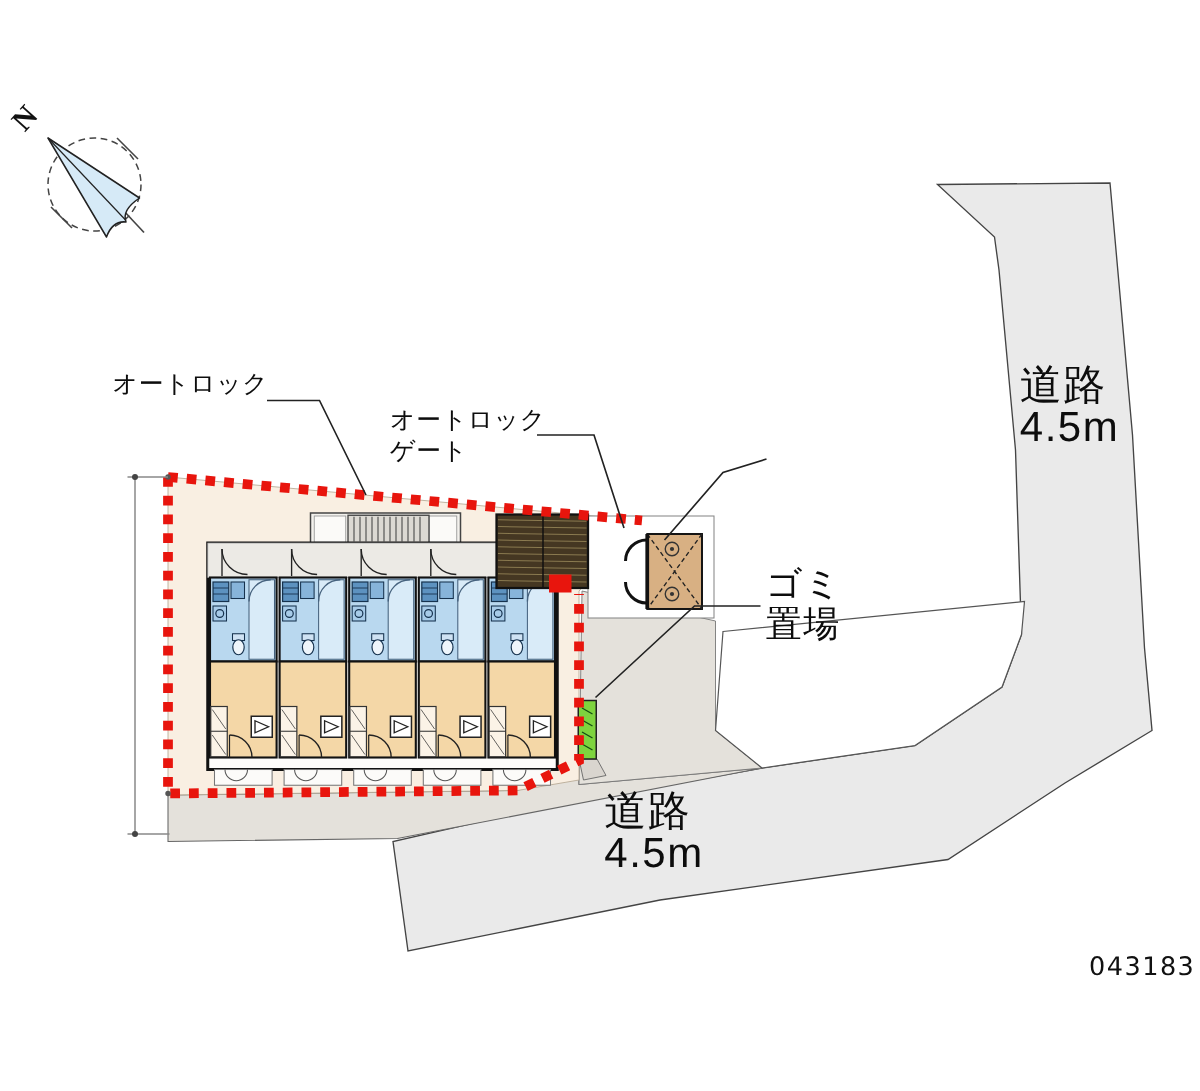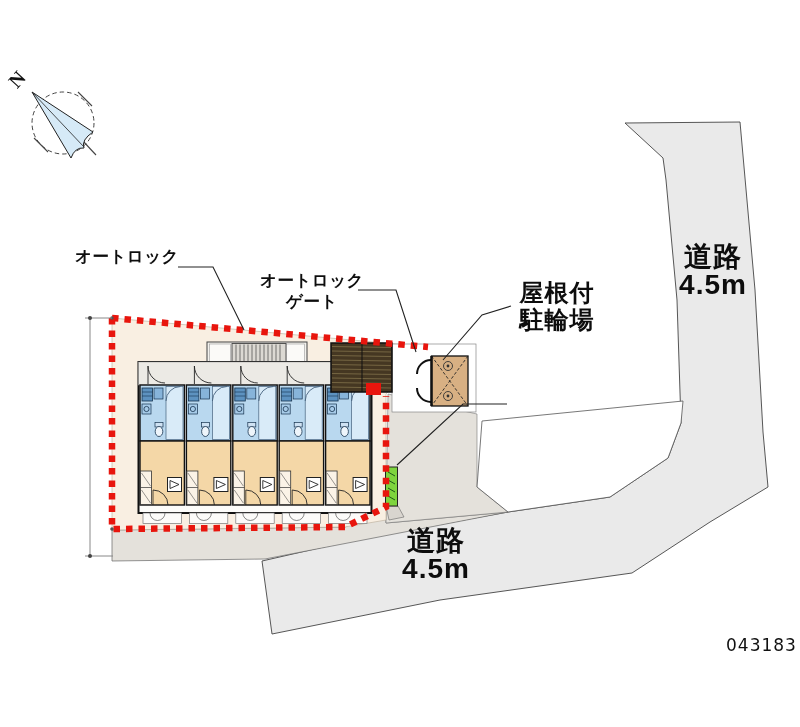--- a/index.html
+++ b/index.html
@@ -1,20 +1,20 @@
 <!DOCTYPE html>
 <html style="--fence-red: #e8150d; --road-fill: #eaeaea; --sidewalk-fill: #e4e1db; --property-fill: #f9efe2; --unit-wet-fill: #b9d8ef; --unit-room-fill: #f4d7a7; --gate-fill: #453722; --bike-fill: #d8b083; --garbage-fill: #7ed43e; --compass-fan: #d6eaf7; --outline: #222222;"><head>
 <meta charset="utf-8">
 <style>
   html,body{margin:0;padding:0;background:#fff;}
   .stage{position:relative;width:800px;height:727px;background:#fff;overflow:hidden;
          font-family:"Liberation Sans","DejaVu Sans",sans-serif;}
   svg{position:absolute;left:0;top:0;}
-  .lbl{position:absolute;transform:translateX(-50%);text-align:center;color:#0d0d0d;
-       font-weight:700;white-space:nowrap;}
+  .lbl{position:absolute;transform:translateX(-50%);color:#0d0d0d;
+       font-weight:400;white-space:nowrap;}
   .lbl.sm{font-size:16.5px;line-height:21px;letter-spacing:.5px;}
   .lbl.lg{font-size:24px;line-height:26.5px;letter-spacing:1px;}
   .lbl.road{font-size:28px;line-height:28px;letter-spacing:1px;}
   .id-num{position:absolute;font-size:17px;letter-spacing:1px;color:#111;font-weight:400;
           font-family:"DejaVu Sans","Liberation Sans",sans-serif;}
   .north-n{position:absolute;font-family:"Liberation Serif","DejaVu Serif",serif;
            font-weight:700;font-size:20px;color:#111;transform:rotate(-48deg);}
   .thin{fill:none;stroke:#222;stroke-width:0.9;}
 </style>
 </head>
@@ -265,25 +265,25 @@
 
 <div class="lbl sm" style="left:127px;top:246px">
   <div>オートロック</div>
 </div>
 
 <div class="lbl sm" style="left:312px;top:270px">
   <div>オートロック</div>
   <div>ゲート</div>
 </div>
 
-<div class="lbl lg" style="left:557px;top:280px">
-  <div>屋根付</div>
-  <div>駐輪場</div>
-</div>
-
+
+<div class="lbl lg" style="left:536px;top:377px">
+  <div>ゴミ</div>
+  <div>置場</div>
+</div>
 
 <div class="lbl road" style="left:713px;top:243px">
   <div>道路</div>
   <div>4.5m</div>
 </div>
 
 <div class="lbl road" style="left:436px;top:527px">
   <div>道路</div>
   <div>4.5m</div>
 </div>

